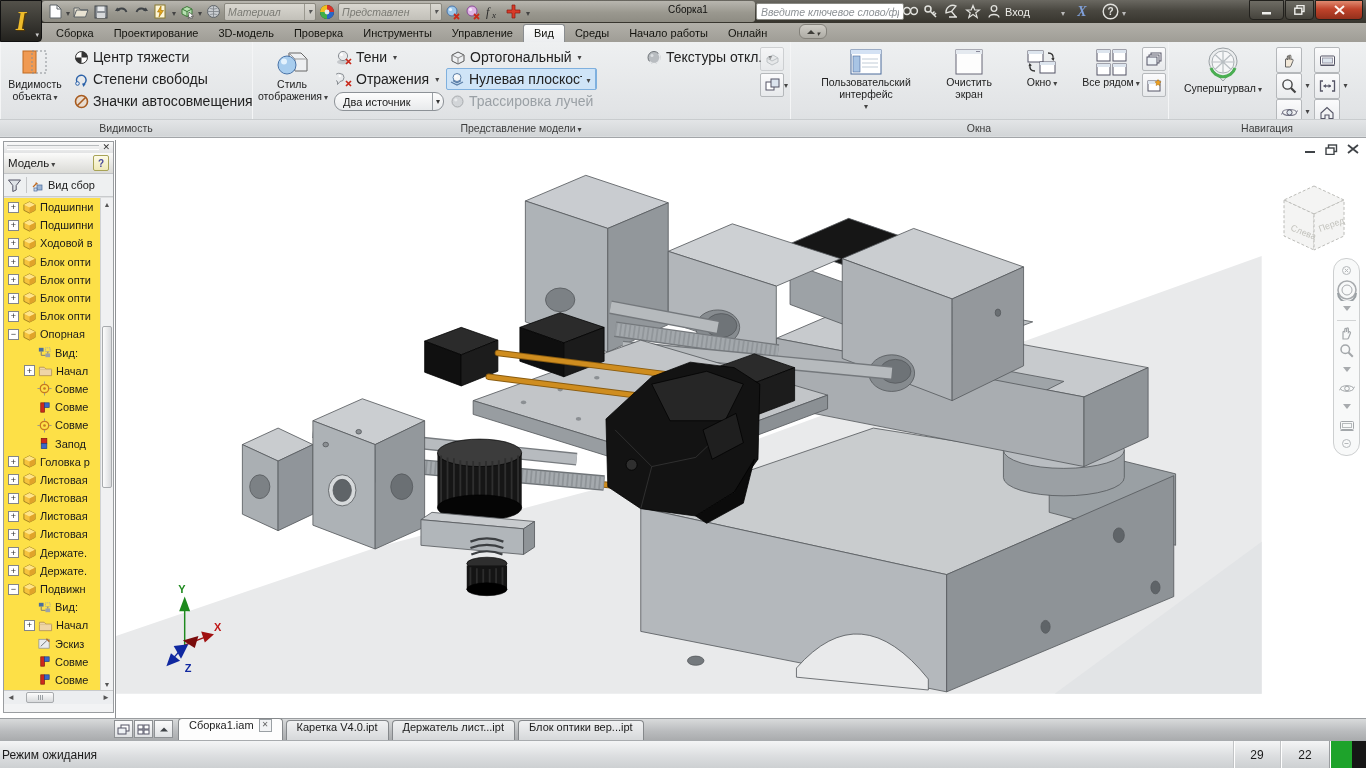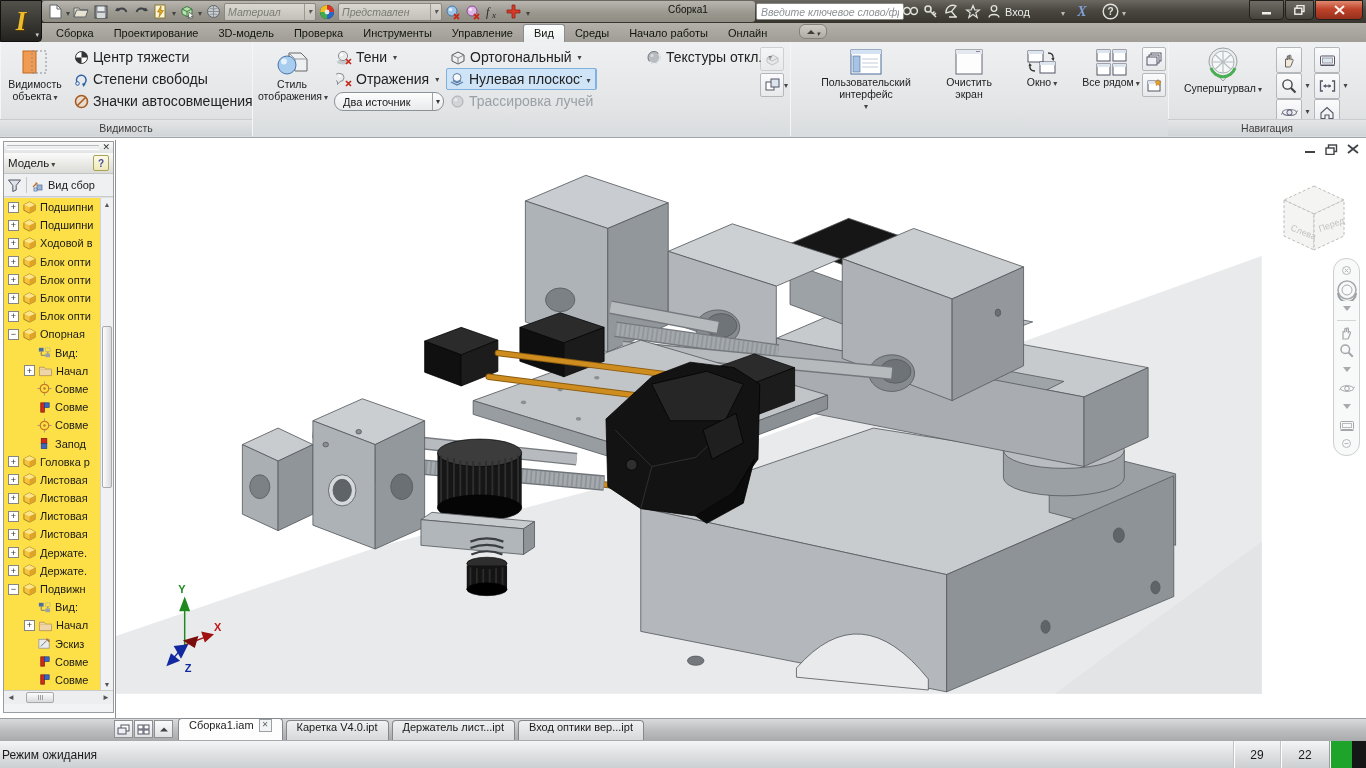--- a/index.html
+++ b/index.html
@@ -462,20 +462,21 @@
           <path d="M2 5 L7 8 L13 5" fill="none" stroke="#9aa0a4"></path>
         </svg>
     </div>
     <div class="smbtn" style="left:508px;top:31px">
       <svg width="15" height="14">
           <rect x="1" y="4" width="8" height="8" fill="#fff" stroke="#556"></rect>
           <rect x="6" y="1" width="8" height="8" fill="#dce4ee" stroke="#556"></rect>
         </svg>
     </div>
     <span class="dd-only" style="position:absolute;left:532px;top:36px"></span>
+    <div class="plabel dd">Представление модели</div>
   </div>
 
   <div class="rpanel" style="left:790px;width:378px">
     <div class="rbig" style="left:12px;width:128px">
       <svg width="34" height="30">
         <rect x="2" y="3" width="30" height="24" fill="#fff" stroke="#4a6a9a"></rect>
         <rect x="2" y="3" width="30" height="4" fill="#d4e2f4"></rect>
         <rect x="4" y="9" width="7" height="16" fill="#a8c4e4" stroke="#4a6a9a" stroke-width="0.6"></rect>
         <path d="M13 12 h16 M13 16 h16 M13 20 h16" stroke="#c2cdd8"></path>
       </svg>
@@ -523,20 +524,21 @@
           <rect x="1" y="5" width="10" height="8" fill="#eef2f6" stroke="#556"></rect>
         </svg>
     </div>
     <div class="smbtn" style="left:352px;top:31px">
       <svg width="16" height="14">
           <rect x="2" y="3" width="12" height="10" fill="#fff" stroke="#556"></rect>
           <rect x="2" y="3" width="12" height="3" fill="#dde5ee"></rect>
           <path d="M12 1.5 l1 2 2 0.3 -1.5 1.5 0.4 2.2 -1.9-1 -1.9 1 0.4-2.2 -1.5-1.5 2-0.3 Z" fill="#f0a020" stroke="#a86a00" stroke-width="0.5"></path>
         </svg>
     </div>
+    <div class="plabel">Окна</div>
   </div>
 
   <div class="rpanel" style="left:1168px;width:198px;border-right:none">
     <div class="rbig" style="left:8px;width:94px">
       <svg width="38" height="36">
         <path d="M5 14 a14 13 0 1 1 28 0 a14 13 0 0 1 -5 10 l-9 10 l-9-10 a14 13 0 0 1 -5-10" fill="#eceeef" stroke="#9aa0a4"></path>
         <circle cx="19" cy="15" r="11" fill="#f6f7f8" stroke="#aab0b4"></circle>
         <path d="M8 15 h22 M19 4 v22 M11 7.5 l16 15 M27 7.5 l-16 15" stroke="#b8bec2" stroke-width="1.2"></path>
         <path d="M7 21 a12.5 12 0 0 0 24 0" fill="none" stroke="#4aae52" stroke-width="3"></path>
       </svg>
@@ -1100,21 +1102,21 @@
     <span>Сборка1.iam</span>
     <span class="cl">✕</span>
   </span>
   <span class="dtab">
       <span>Каретка V4.0.ipt</span>
     </span>
   <span class="dtab">
       <span>Держатель лист...ipt</span>
     </span>
   <span class="dtab">
-      <span>Вход оптики вер...ipt</span>
+      <span>Блок оптики вер...ipt</span>
     </span>
 </div>
 
 <div id="statusbar">
   <span class="msg">Режим ожидания</span>
   <span style="margin-left:auto"></span>
   <span class="scell" style="width:46px">29</span>
   <span class="scell" style="width:48px">22</span>
   <span class="scell" style="width:22px;background:#1ea32b;border-left:1px solid #9a9da0"></span>
   <span style="width:14px;height:100%;background:#161616"></span>

